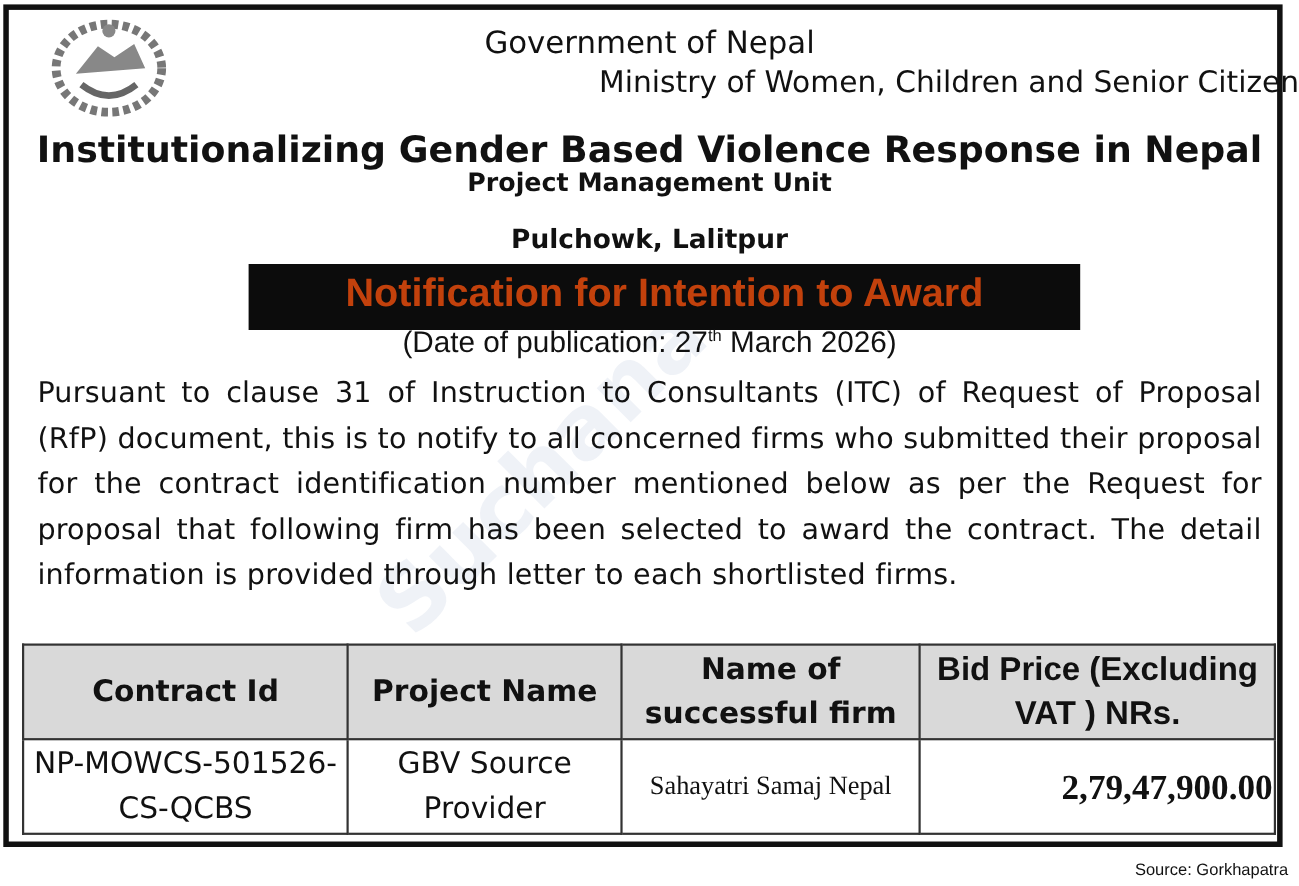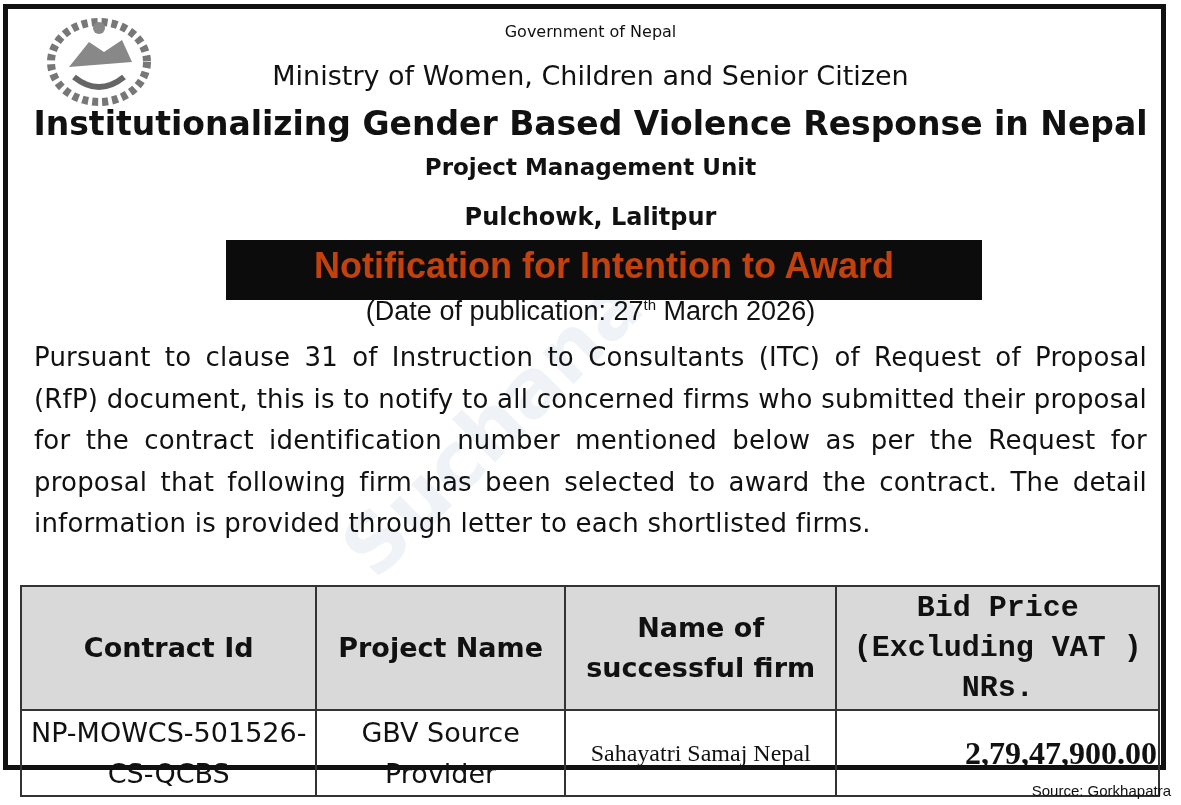--- a/index.html
+++ b/index.html
@@ -1,32 +1,32 @@
 <!DOCTYPE html>
 <html><head>
 <meta charset="utf-8">
 <style>
   html, body { margin:0; padding:0; background:#ffffff; }
   body { width:1181px; height:805px; position:relative; overflow:hidden; font-family:"DejaVu Sans", sans-serif; color:#111; }
   .frame { position:absolute; left:3px; top:4px; width:1163px; height:766px; border:5px solid #111; box-sizing:border-box; background:#fff; }
   .emblem { position:absolute; left:44px; top:12px; width:110px; height:96px; }
   .center-block { position:absolute; left:0; width:1181px; text-align:center; }
-  .l1 { top:22px; font-size:16px; font-weight:400; }
-  .l2 { top:60px; font-size:27px; font-weight:400; }
-  .l3 { top:104px; font-size:33px; font-weight:700; letter-spacing:0px;text-align:center; }
+  .l1 { top:22px; font-size:28px; font-weight:400; }
+  .l2 { top:60px; font-size:27px; font-weight:400;text-align:right; }
+  .l3 { top:116px; font-size:33px; font-weight:700; letter-spacing:0px;text-align:center; }
   .l4 { top:154px; font-size:23px; font-weight:700; }
   .l5 { top:203px; font-size:24px; font-weight:700;text-align:center; }
   .banner { position:absolute; left:226px; top:240px; width:756px; height:60px; background:#0c0c0c; color:#c2410c; text-align:center; font-size:36px; font-weight:700; line-height:52px; font-family:"Liberation Sans", sans-serif; }
   .pubdate { top:296px; font-size:27px; font-family:"Liberation Sans", sans-serif; }
   .pubdate sup { font-size:15px; }
   .body-text { position:absolute; left:34px; top:337px; width:1113px; font-size:26px; line-height:41.5px; text-align:justify; font-family:"DejaVu Sans", sans-serif; letter-spacing:0.2px; }
   table.award { position:absolute; left:20px; top:585px; width:1140px; border-collapse:collapse; }
   table.award th, table.award td { border:2px solid #333; text-align:center; vertical-align:middle; }
   table.award th { background:#d9d9d9; height:82px; font-size:27px; font-weight:700; line-height:40px; font-family:"DejaVu Sans", sans-serif; }
-  table.award th.serif { font-family:Liberation Mono, monospace; font-size:30px; }
+  table.award th.serif { font-family:Liberation Sans, sans-serif; font-size:30px; }
   table.award td { height:82px; font-size:27px; line-height:41px; font-family:"DejaVu Sans", sans-serif; }
   table.award td.serif { font-family:"Liberation Serif", serif; font-size:24px; }
   table.award td.bold { font-weight:700; font-size:32px;text-align:right; }
   .source { position:absolute; right:10px; top:782px; font-size:15px; font-family:"Liberation Sans", sans-serif; }
   .wm { position:absolute; color:rgba(120,150,190,0.12); font-size:80px; font-weight:700; transform:rotate(-45deg); left:300px; top:380px; pointer-events:none; }
 </style>
 </head>
 <body>
 
 <div class="frame"></div>

